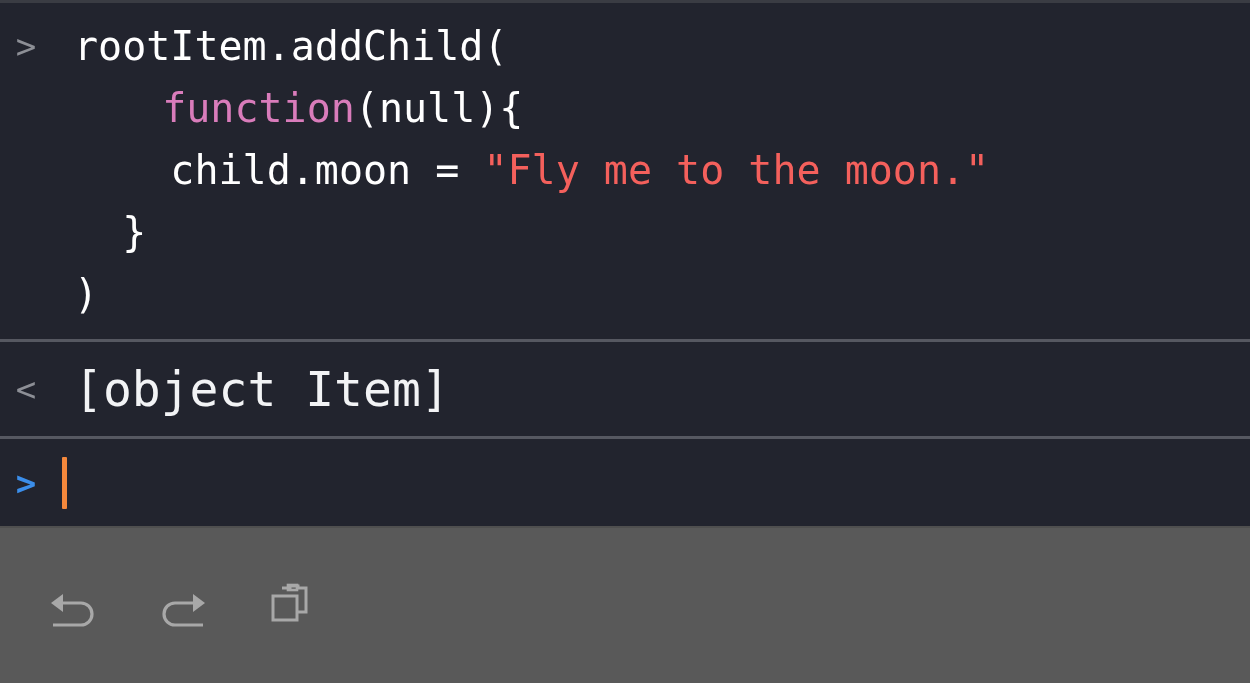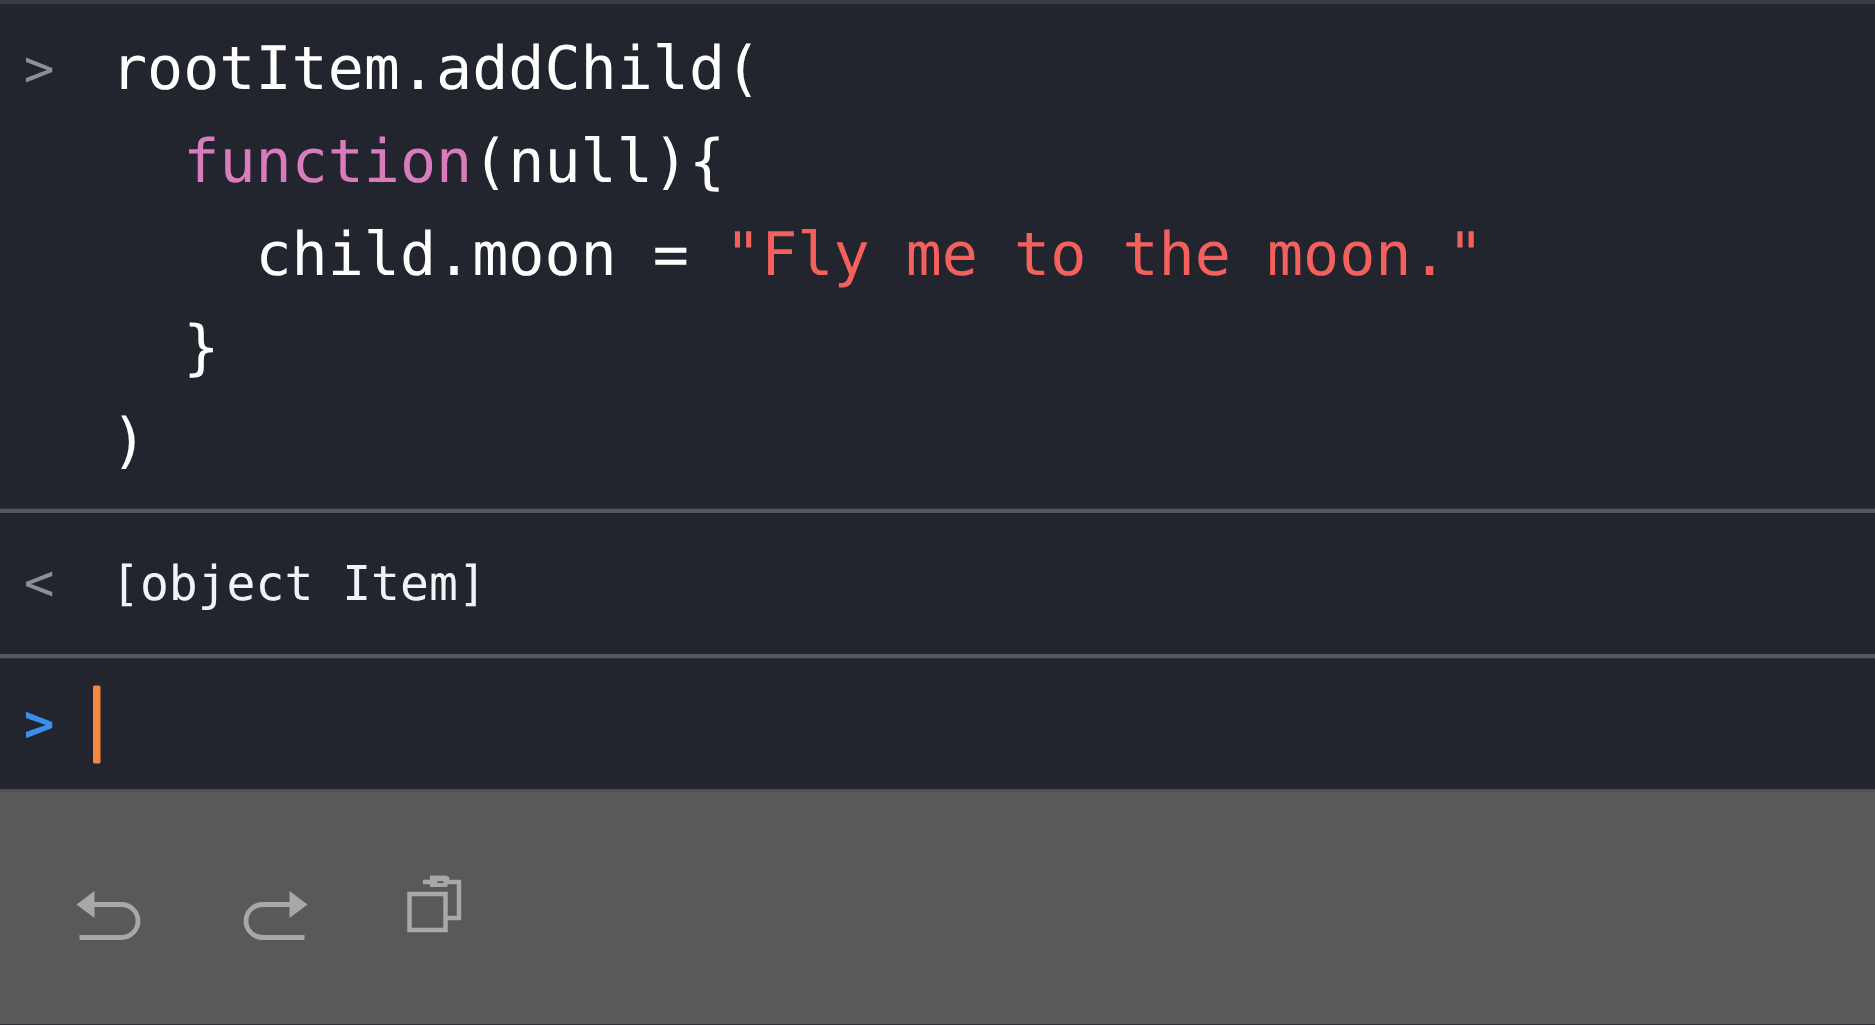--- a/index.html
+++ b/index.html
@@ -56,21 +56,21 @@
   .gutter.blank { color: transparent; }
 
   .code-text {
     flex: 1;
     padding-left: 22px;
     white-space: pre;
     letter-spacing: 0px;
   }
 
   .tok-kw      { color: #9a9cf0; }
-  .tok-fn      { color: #d97cbb; }
+  .tok-fn      { color: #d97cbb; margin-left: 40px; }
   .tok-str     { color: #f4605c; }
   .tok-plain   { color: #ffffff; margin-top: 16px; }
 
   
   .divider {
     height: 3px;
     background: #565861;
     width: 100%;
     flex: none;
   }
@@ -82,21 +82,21 @@
     align-items: center;
     height: 94px;
     flex: none;
   }
   .entry-output .gutter {
     color: #8d8f96;
   }
   .out-text {
     flex: 1;
     padding-left: 22px;
-    font-size: 32px;
+    font-size: 48px;
     font-family: "DejaVu Sans Mono", monospace;
     color: #f2f3f5;
     white-space: pre;
   }
 
   
   .entry-prompt {
     background: #22242e;
     display: flex;
     align-items: center;

